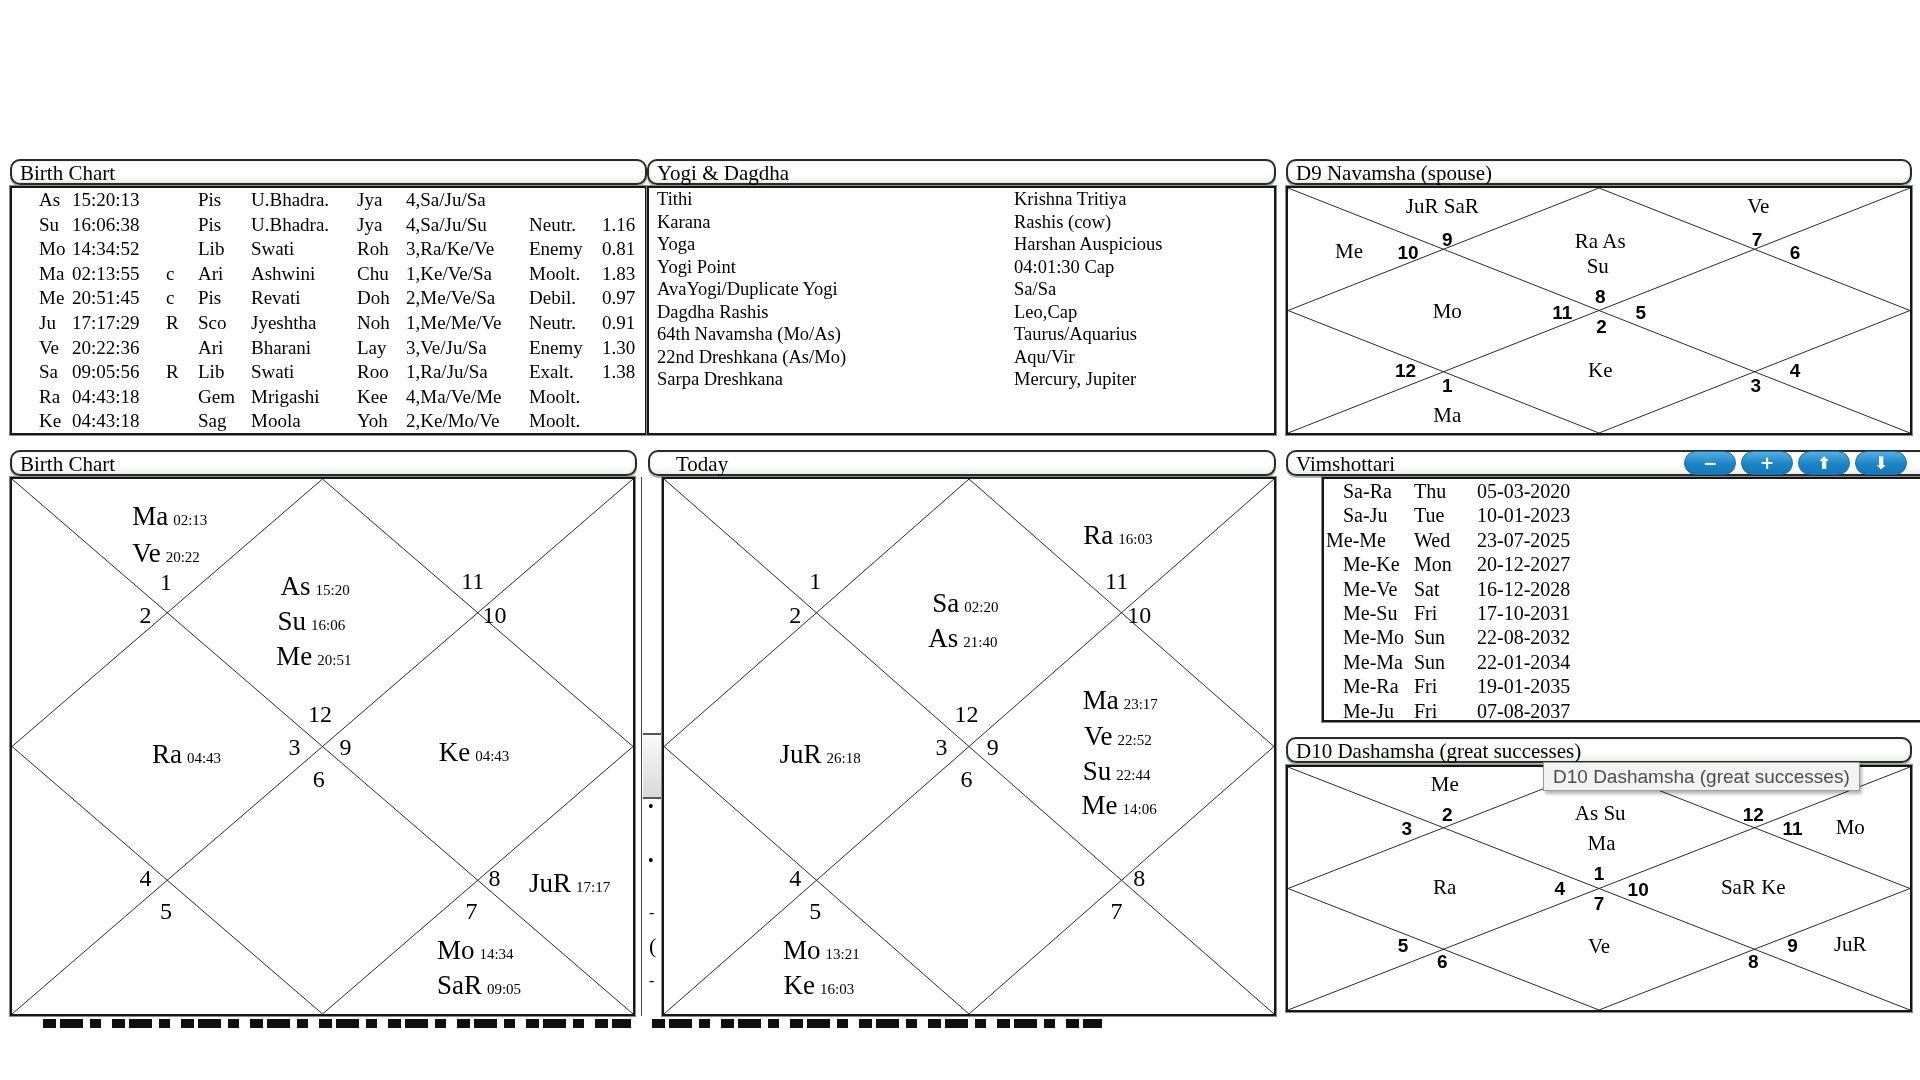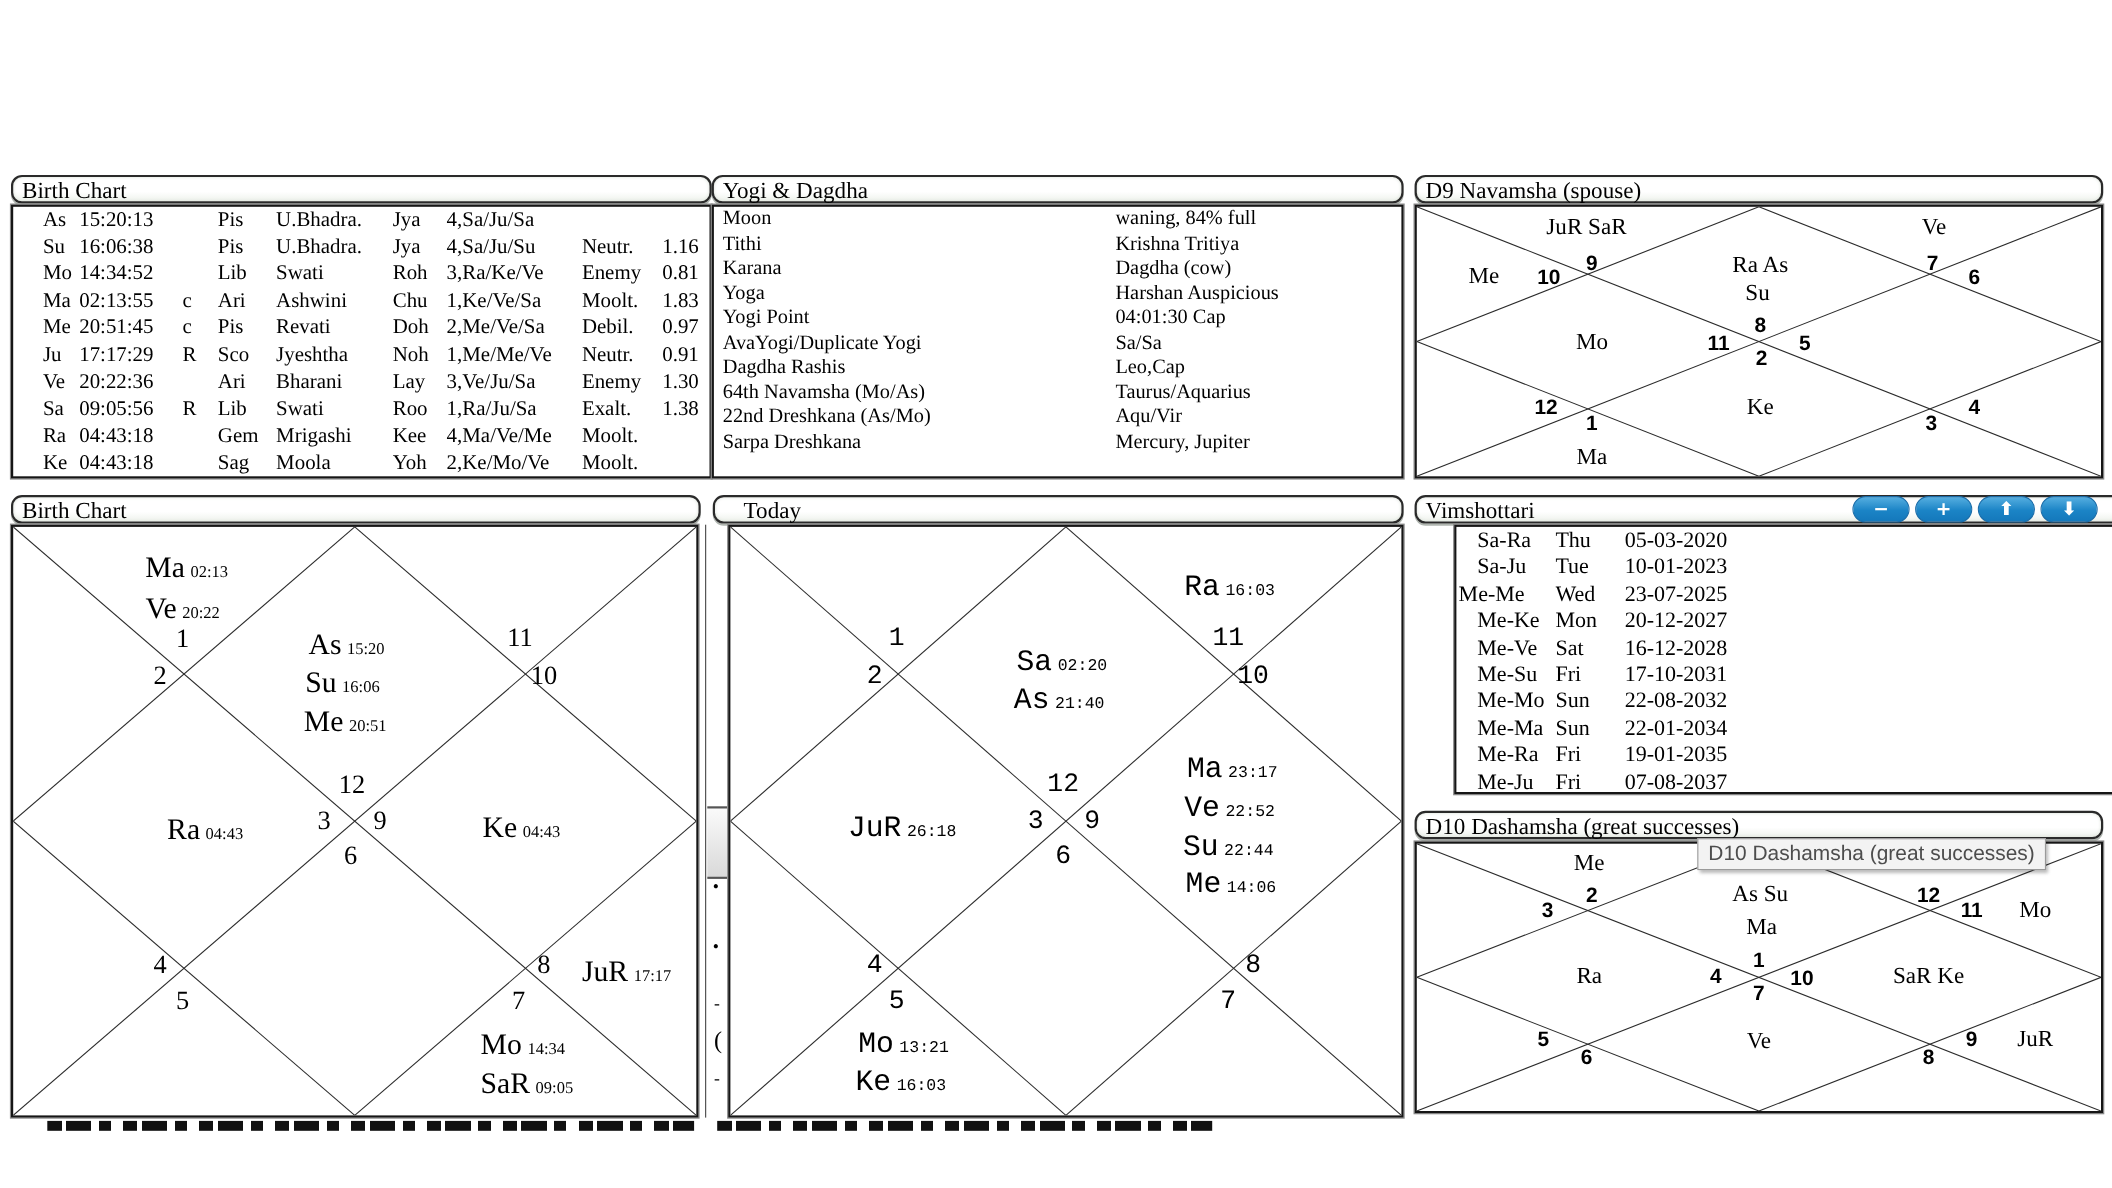--- a/index.html
+++ b/index.html
@@ -208,33 +208,29 @@
     <span>Yogi &amp; Dagdha</span>
   </div>
   <div class="bod" style="left:647px;top:186px;width:629px;height:249px;">
     <table class="yogi-tbl">
       <colgroup>
           <col style="width:365px">
           <col>
         </colgroup>
       <tbody>
 
-          <tr>
-            <td style="padding-left:8px">Moon</td>
-            <td>waning, 84% full</td>
-          </tr>
 
           <tr>
             <td style="padding-left:8px">Tithi</td>
             <td>Krishna Tritiya</td>
           </tr>
 
           <tr>
             <td style="padding-left:8px">Karana</td>
-            <td>Dagdha (cow)</td>
+            <td>Rashis (cow)</td>
           </tr>
 
           <tr>
             <td style="padding-left:8px">Yoga</td>
             <td>Harshan Auspicious</td>
           </tr>
 
           <tr>
             <td style="padding-left:8px">Yogi Point</td>
             <td>04:01:30 Cap</td>
@@ -356,21 +352,21 @@
     <span style="left:6px;top:322px;">•</span>
     <span style="left:6px;top:376px;">•</span>
     <span style="left:7px;top:428px;">-</span>
     <span style="left:7px;top:458px;font-size:22px;">(</span>
     <span style="left:7px;top:496px;">-</span>
   </div>
 
   <div class="hdr" style="left:648px;top:450px;width:628px;padding-left:26px;">
     <span>Today</span>
   </div>
-  <div class="bod big" style="left:662px;top:477px;width:614px;height:539px;font-family:Liberation Mono, monospace;">
+  <div class="bod big" style="left:662px;top:477px;width:614px;height:539px;">
     <div class="chart">
       <svg viewBox="0 0 100 100" preserveAspectRatio="none">
         <line x1="0" y1="0" x2="100" y2="100"></line>
           <line x1="100" y1="0" x2="0" y2="100"></line>
         <line x1="50" y1="0" x2="0" y2="50"></line>
           <line x1="50" y1="0" x2="100" y2="50"></line>
         <line x1="0" y1="50" x2="50" y2="100"></line>
           <line x1="100" y1="50" x2="50" y2="100"></line>
       </svg>
       <div>

